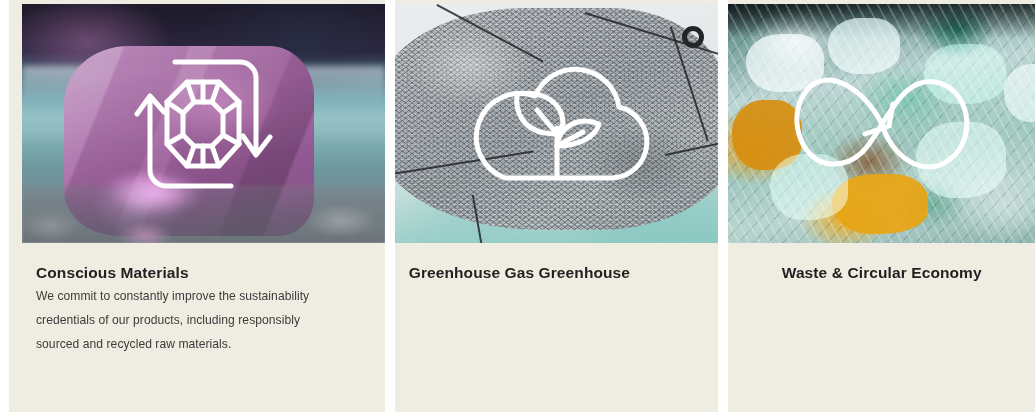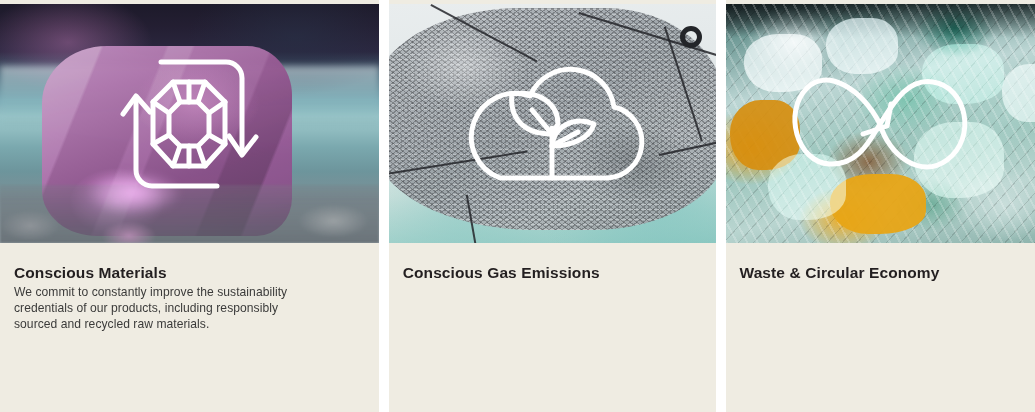--- a/index.html
+++ b/index.html
@@ -22,23 +22,23 @@
   }
 
   .card {
     position: relative;
     height: 412px;
     background: #efece2;
     display: flex;
     flex-direction: column;
     overflow: hidden;
   }
-  .card--materials { width: 394px; margin-left: 0px; }
+  .card--materials { width: 394px; margin-left: 9px; padding-left: 13px; }
   .card--emissions { width: 340px; margin-left: 10px; }
-  .card--waste     { width: 322px; margin-left: 10px; }
+  .card--waste     { width: 322px; margin-left: 10px; text-align: center; }
 
   
   .card-image {
     position: relative;
     width: 100%;
     height: 239px;
     margin-top: 4px;
     overflow: hidden;
   }
 
@@ -192,21 +192,21 @@
   .card-title {
     font-size: 15.5px;
     font-weight: 700;
     line-height: 1.15;
     color: #231f20;
     letter-spacing: .1px;
     margin-bottom: 2px;
   }
   .card-body {
     font-size: 12.1px;
-    line-height: 16px;
+    line-height: 24px;
     color: #3b3b3a;
     letter-spacing: .05px;
     max-width: 302px;
   }
 </style>
 </head>
 <body>
 
 <div class="page">
 
@@ -272,21 +272,21 @@
           <path d="M98 80 C 62 80 56 56 58 40 C 86 36 104 50 104 70 Z" stroke-width="5"></path>
           <line x1="98" y1="80" x2="78" y2="56" stroke-width="5"></line>
 
           <path d="M98 92 C 118 92 136 84 140 70 C 120 62 100 72 98 92 Z" stroke-width="5"></path>
           <line x1="98" y1="92" x2="124" y2="78" stroke-width="5"></line>
         </svg>
       </div>
     </div>
 
     <div class="card-text">
-      <div class="card-title">Conscious Gas Emissions</div>
+      <div class="card-title">Greenhouse Gas Greenhouse</div>
     </div>
   </div>
 
   <div class="card card--waste">
     <div class="card-image">
       <div class="bg-glass"></div>
       <div class="glass-dark"></div>
       <div class="glass-specks"></div>
       <div class="glass-shard" style="left:18px; top:30px; width:78px; height:58px; background:#dfeef0;"></div>
       <div class="glass-shard" style="left:100px; top:14px; width:72px; height:56px; background:#cfe4e8;"></div>

